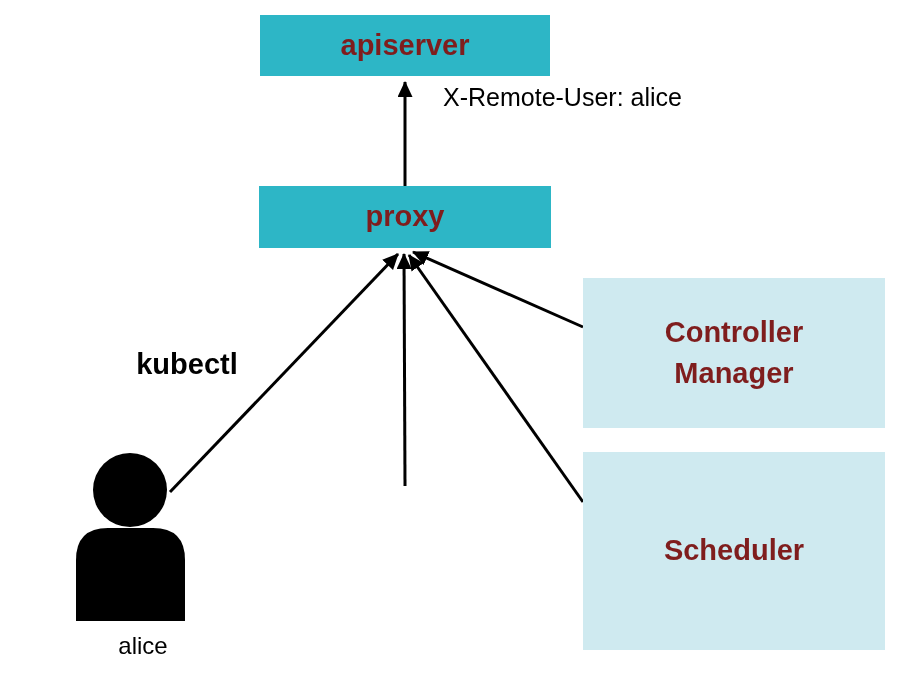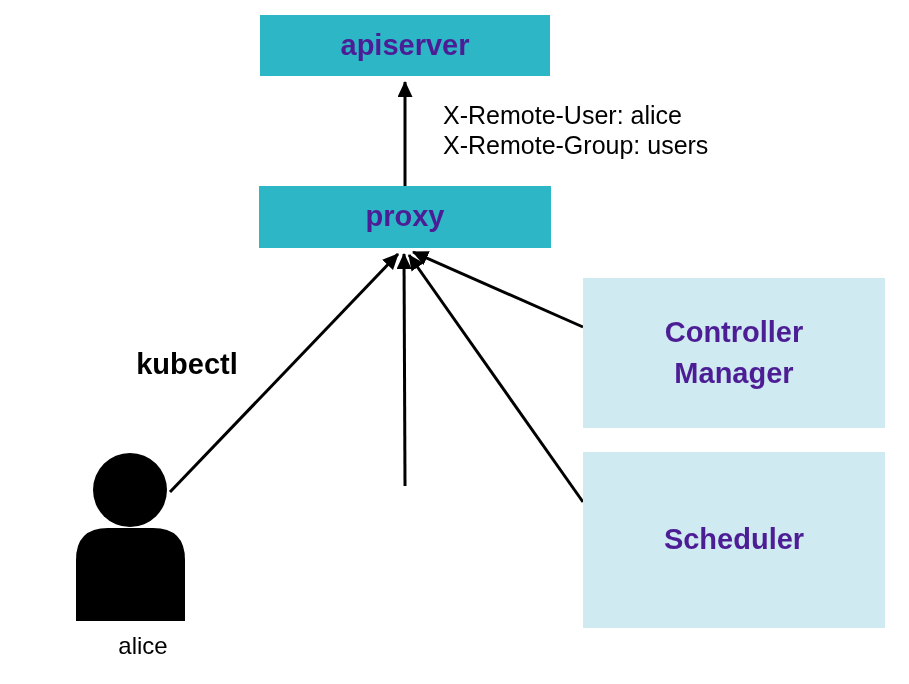--- a/index.html
+++ b/index.html
@@ -19,44 +19,44 @@
   }
   .node {
     position: absolute;
     display: flex;
     align-items: center;
     justify-content: center;
     text-align: center;
     font-weight: bold;
     font-size: 29px;
     line-height: 1.42;
-    color: #4c1d95;
+    color: #7f1d1d;
   }
   .node.primary   { background: #2db6c6; }
   .node.secondary { background: #cfeaf0; margin-top: 24px; }
   .node-apiserver { left: 260px; top: 15px;  width: 290px; height: 61px; }
   .node-proxy     { left: 259px; top: 186px; width: 292px; height: 62px; }
   .node-cm        { left: 583px; top: 254px; width: 302px; height: 150px; }
-  .node-scheduler { left: 583px; top: 428px; width: 302px; height: 176px; }
+  .node-scheduler { left: 583px; top: 428px; width: 302px; height: 198px; }
   .node-kubelet   { left: 303px; top: 486px; width: 204px; height: 152px; }
   .node-cm .node-label      { max-width: 195px; }
   .node-kubelet .node-label { max-width: 145px; }
 
   .edge-label {
     position: absolute;
     white-space: nowrap;
   }
   .label-kubectl {
     left: 112px; top: 348px; width: 150px;
     text-align: center;
     font-weight: bold;
     font-size: 29px;
   }
   .label-headers {
-    left: 443px; top: 100px;
+    left: 443px; top: 82px;
     font-size: 25px;
     line-height: 30px;
   }
   .label-alice {
     left: 83px; top: 632px; width: 120px;
     text-align: center;
     font-size: 24px;
   }
 </style>
 </head>
@@ -97,18 +97,17 @@
 
   <div class="node secondary node-scheduler">
     <span class="node-label">Scheduler</span>
   </div>
 
 
   <div class="edge-label label-kubectl">kubectl</div>
 
   <div class="edge-label label-headers">
     <div>X-Remote-User: alice</div>
-    <div>X-Remote-Group: users</div>
   </div>
 
   <div class="edge-label label-alice">alice</div>
 
 </div>
 
 </body></html>

